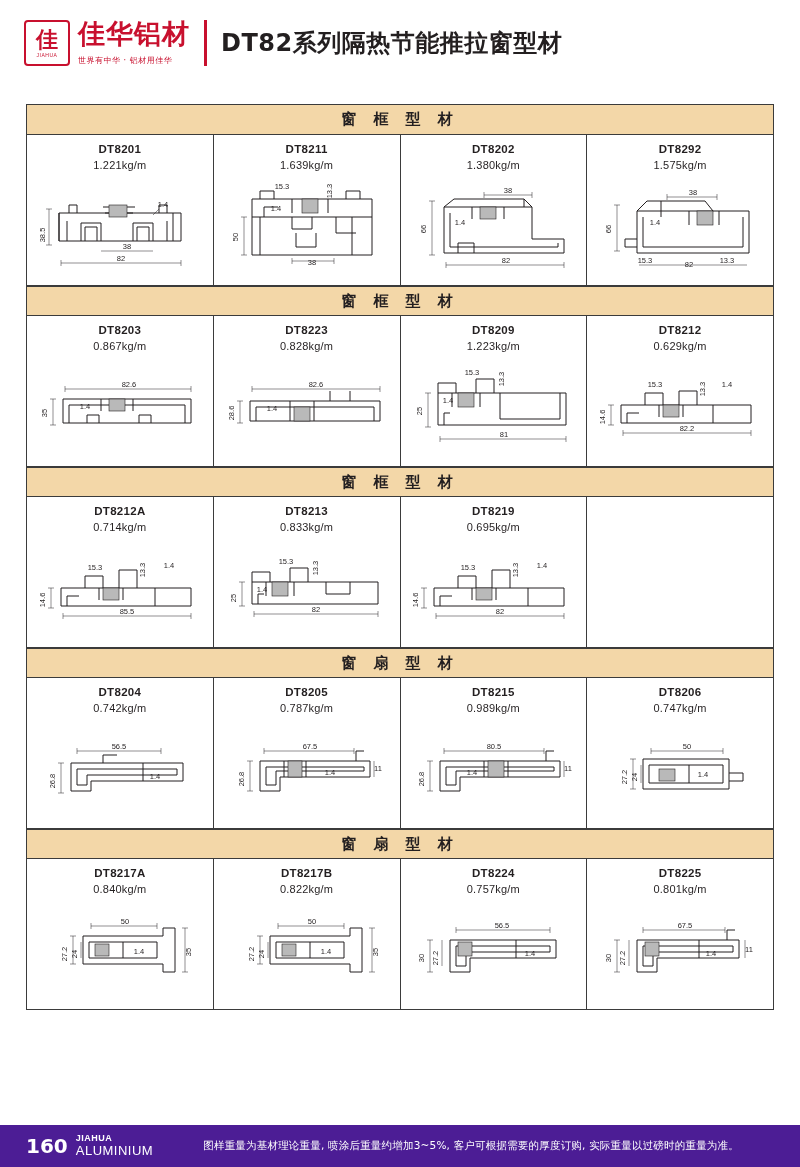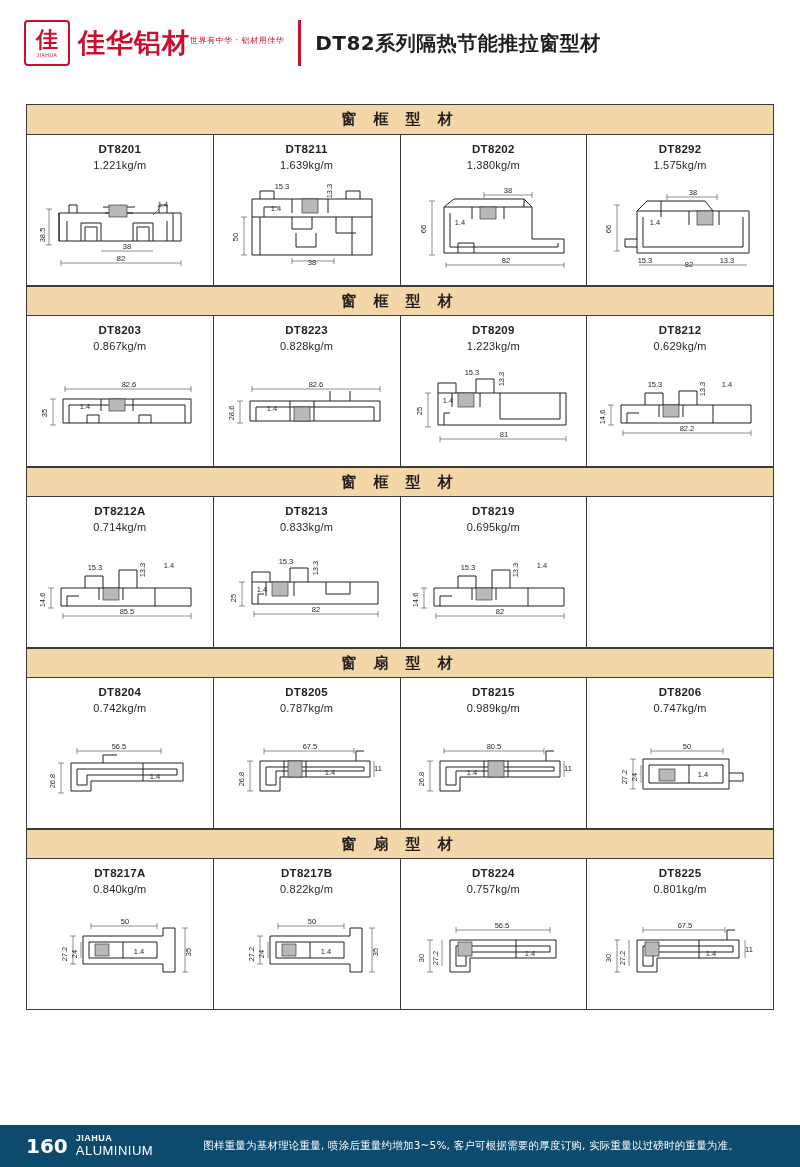--- a/index.html
+++ b/index.html
@@ -27,35 +27,35 @@
     border: 2px solid #c8102e;
     border-radius: 4px;
     position: relative;
     display:flex; flex-direction:column; align-items:center; justify-content:center;
     color:#c8102e;
   }
   .logo-mark .glyph {
     font-size: 22px; font-weight: bold; line-height: 1; font-family:"DejaVu Sans", sans-serif;
   }
   .logo-mark .sub { font-size: 5px; letter-spacing:0.5px; margin-top:1px; }
-  .logo-words { display:flex; flex-direction:row; justify-content:center; }
+  .logo-words { display:flex; flex-direction:column; justify-content:center; }
   .logo-cn {
     font-size: 27px; font-weight: 700; color:#c8102e; line-height:1.05;
     letter-spacing: 1px; font-family:"DejaVu Sans", sans-serif;
   }
   .logo-slogan {
     font-size: 8px; color:#c8102e; letter-spacing:0.5px; margin-top:6px;
     font-family:"DejaVu Sans", sans-serif;
   }
   .divider-v {
     width: 3px; height: 46px; background: #c8102e; margin: 0 14px;
   }
   .title-block { display:flex; flex-direction:column; justify-content:center; }
   .title-cn {
-    font-size: 20px; font-weight: 700; color:#231f20; letter-spacing:0.5px;
+    font-size: 24px; font-weight: 700; color:#231f20; letter-spacing:0.5px;
     font-family:"DejaVu Sans", sans-serif;
   }
   .title-en {
     font-size: 10.5px; color:#231f20; margin-top:5px; letter-spacing:0.2px;
   }
 
   
   .sheet {
     position: absolute;
     left: 26px; top: 104px;
@@ -99,21 +99,21 @@
     display:flex; align-items:center; justify-content:center;
   }
   .fig svg { display:block; }
   .empty-cell .fig { }
 
   
   .footer {
     position: absolute;
     left: 0; bottom: 0;
     width: 800px; height: 42px;
-    background: #0c4a6e;
+    background: #4c1d95;
     display: flex; align-items: center;
     color: #ffffff;
   }
   .footer .pagenum {
     font-size: 20px; font-weight: 700; margin-left: 26px;
     font-family:"DejaVu Sans", sans-serif;
   }
   .footer .brand {
     margin-left: 8px; display:flex; flex-direction:column; line-height:1.15;
   }

